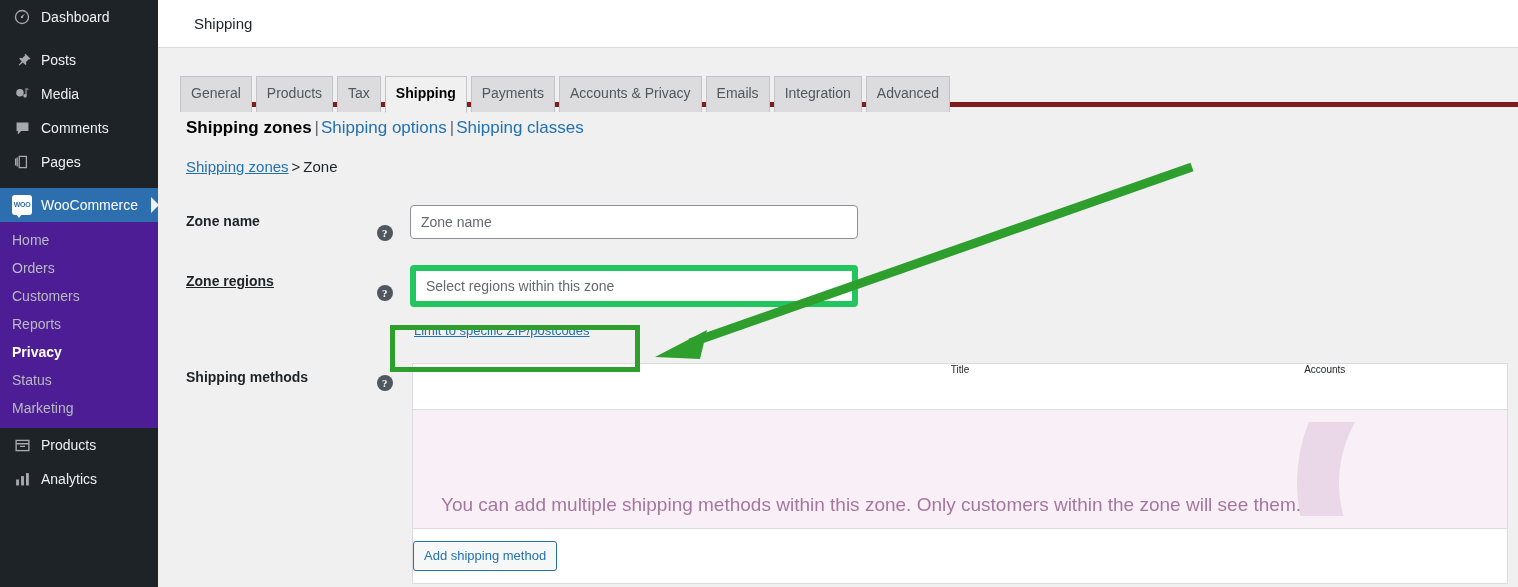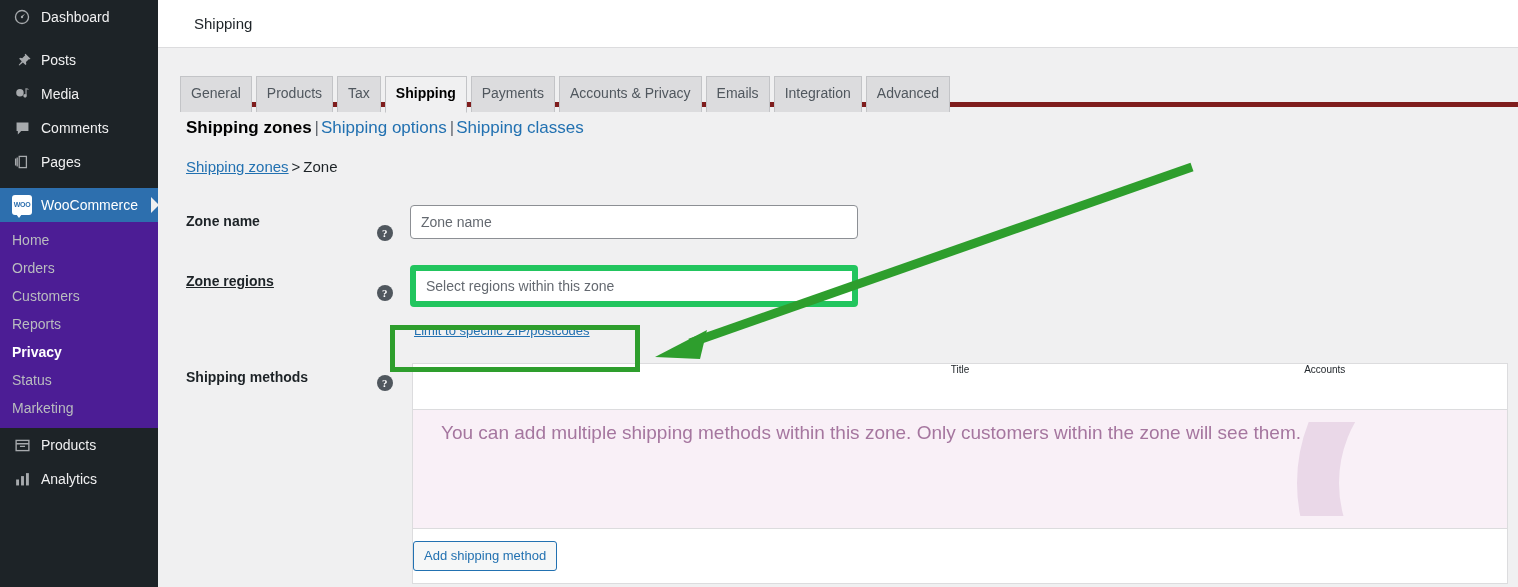--- a/index.html
+++ b/index.html
@@ -307,21 +307,21 @@
     padding: 0;
     position: relative;
     overflow: hidden;
     background: #f9f0f7;
     height: 94px;
   }
   .blankslate-inner {
     position: relative;
     height: 94px;
     display: flex;
-    align-items: flex-start;
+    align-items: flex-end;
     padding-left: 28px;
     overflow: hidden;
   }
   .blankslate-text {
     font-size: 19px;
     color: #a5769f;
     position: relative;
     z-index: 2;
     white-space: nowrap;
   }

